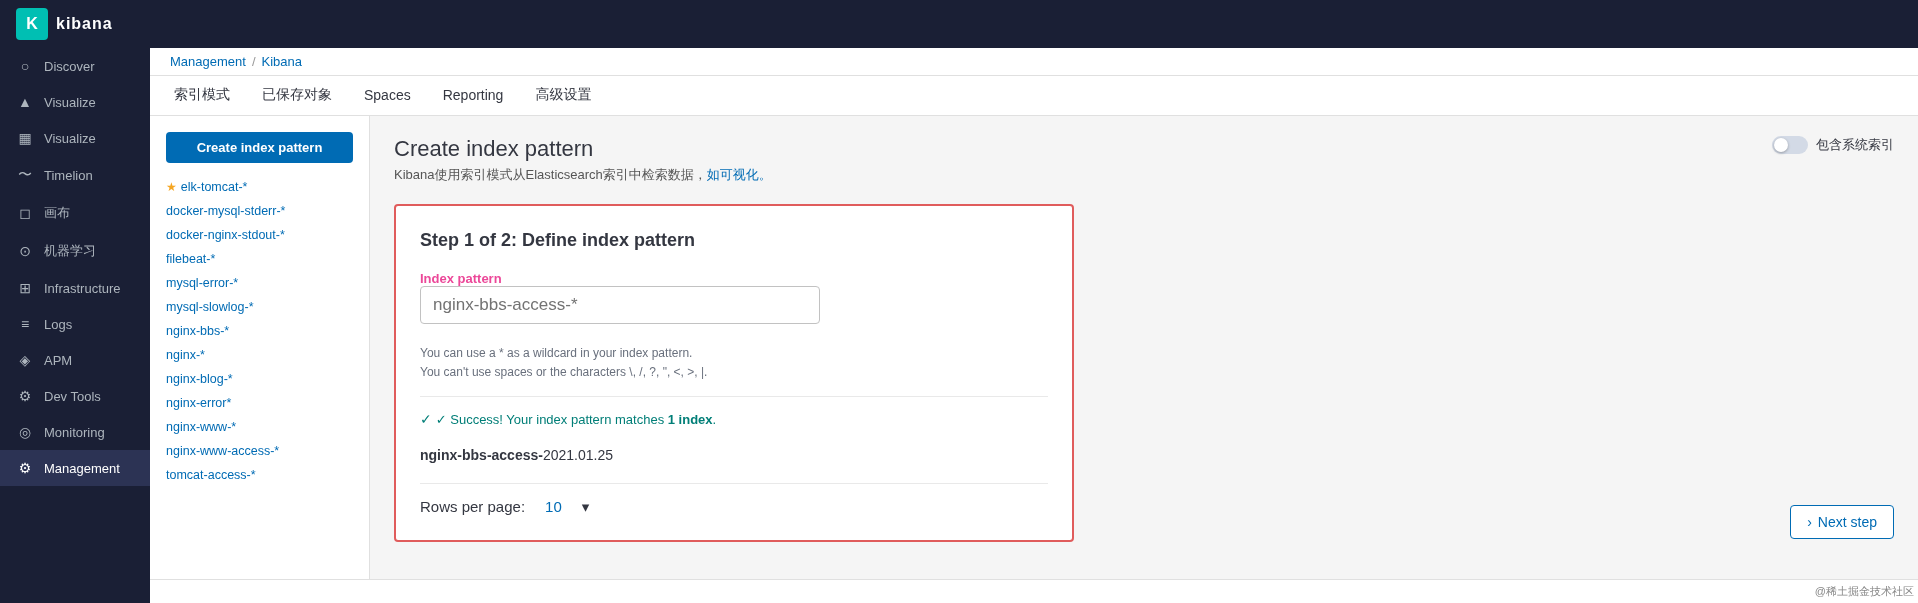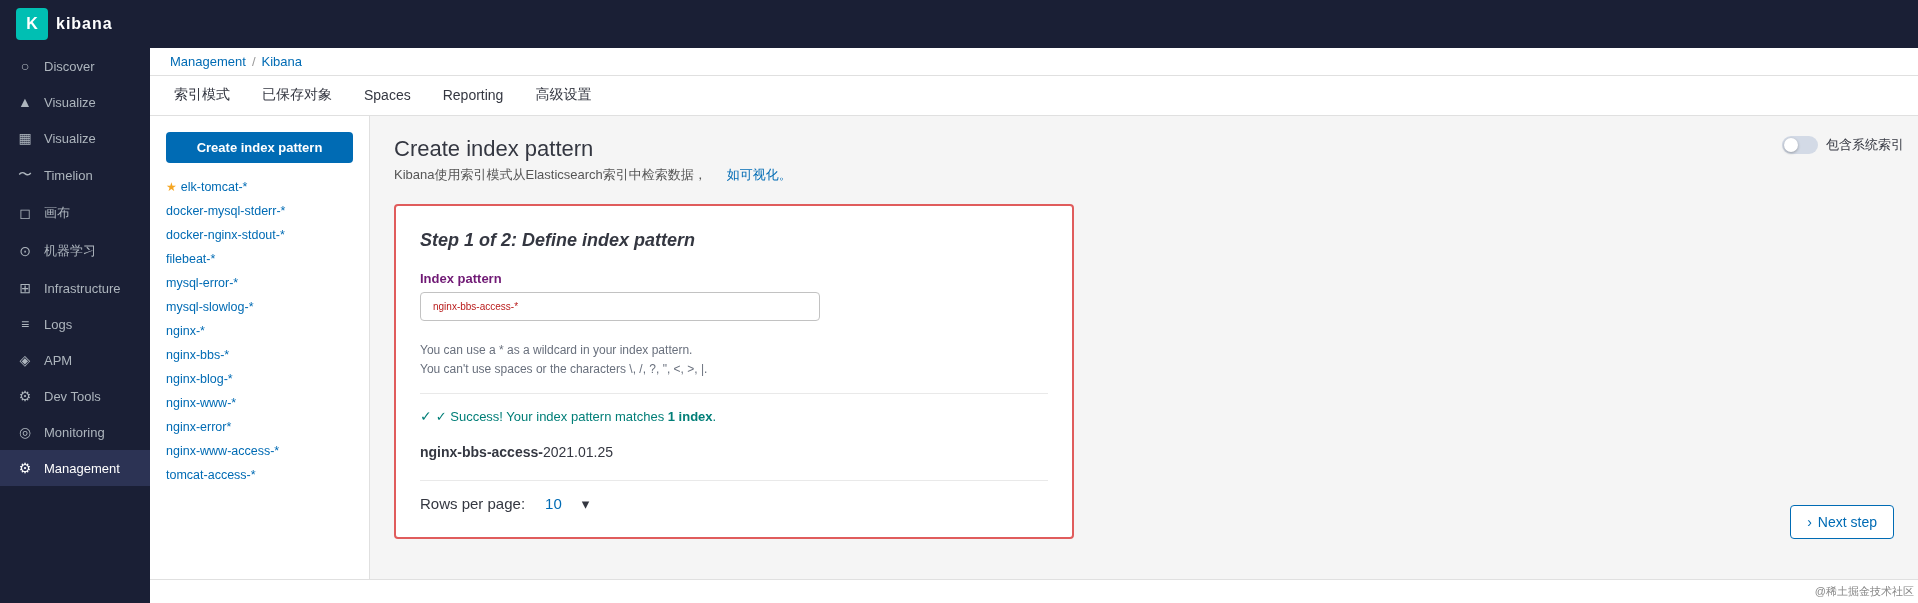--- a/index.html
+++ b/index.html
@@ -172,27 +172,27 @@
       font-size: 22px;
       font-weight: 300;
       color: #343741;
       margin-bottom: 4px;
     }
     .page-subtitle {
       font-size: 13px;
       color: #555;
       margin-bottom: 20px;
     }
-    .page-subtitle a { color: #006bb4; text-decoration: none; margin-left: 20px; }
+    .page-subtitle a { color: #006bb4; text-decoration: none; }
 
     
     .top-right-controls {
       position: absolute;
       top: 20px;
-      right: 14px;
+      right: 24px;
       display: flex;
       align-items: center;
       gap: 8px;
       font-size: 13px;
       color: #343741;
     }
     .toggle-switch {
       width: 36px;
       height: 18px;
       background: #d3dae6;
@@ -224,37 +224,35 @@
       padding: 24px;
       background: white;
       max-width: 680px;
     }
 
     .step-title {
       font-size: 18px;
       font-weight: 600;
       color: #343741;
       margin-bottom: 20px;
-      font-style: italic;
     }
 
     .field-label {
       font-size: 13px;
       font-weight: 600;
-      color: #701a75;
-      margin-bottom: 6px;
+      color: #ec4899;
     }
 
     .text-input {
       width: 100%;
       border: 1px solid #c2c2c2;
       border-radius: 4px;
       padding: 8px 12px;
-      font-size: 10px;
-      color: #b91c1c;
+      font-size: 17px;
+      color: #737373;
       outline: none;
       max-width: 400px;
     }
 
     .input-hint {
       font-size: 12px;
       color: #69707d;
       margin-top: 20px;
       line-height: 1.6;
     }
@@ -418,33 +416,33 @@
         <div class="index-list-item">
           <span>filebeat-*</span>
         </div>
         <div class="index-list-item">
           <span>mysql-error-*</span>
         </div>
         <div class="index-list-item">
           <span>mysql-slowlog-*</span>
         </div>
         <div class="index-list-item">
+          <span>nginx-bbs-*</span>
+        </div>
+        <div class="index-list-item">
           <span>nginx-*</span>
         </div>
         <div class="index-list-item">
-          <span>nginx-bbs-*</span>
-        </div>
-        <div class="index-list-item">
           <span>nginx-blog-*</span>
         </div>
         <div class="index-list-item">
+          <span>nginx-error*</span>
+        </div>
+        <div class="index-list-item">
           <span>nginx-www-*</span>
-        </div>
-        <div class="index-list-item">
-          <span>nginx-error*</span>
         </div>
         <div class="index-list-item">
           <span>nginx-www-access-*</span>
         </div>
         <div class="index-list-item">
           <span>tomcat-access-*</span>
         </div>
       </div>
 
       <div class="right-main">

